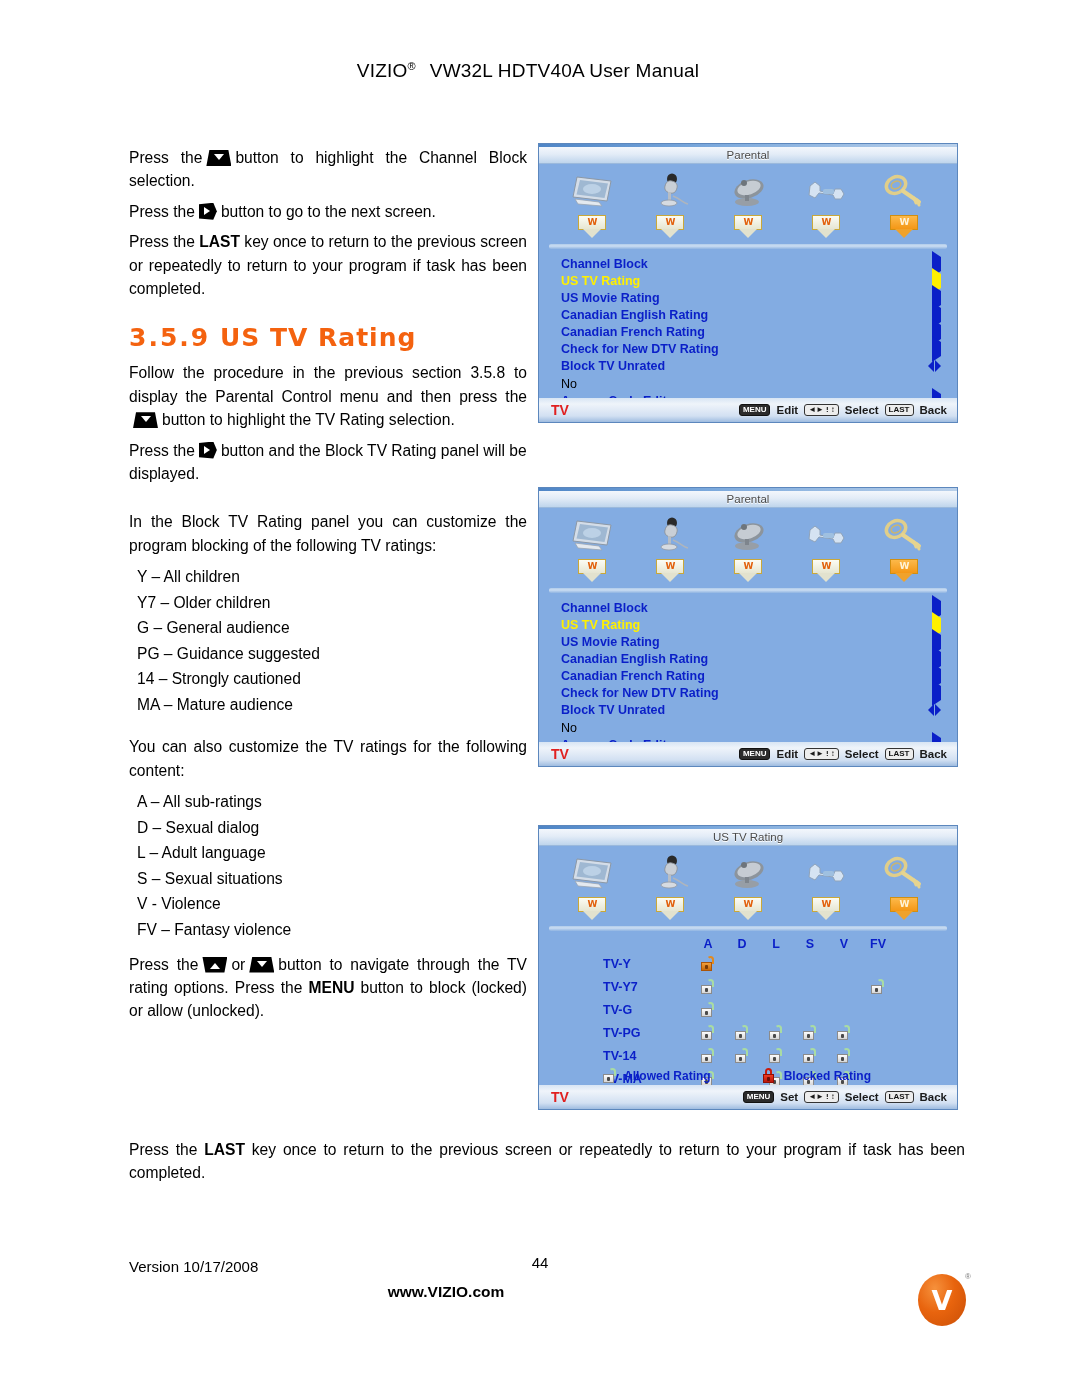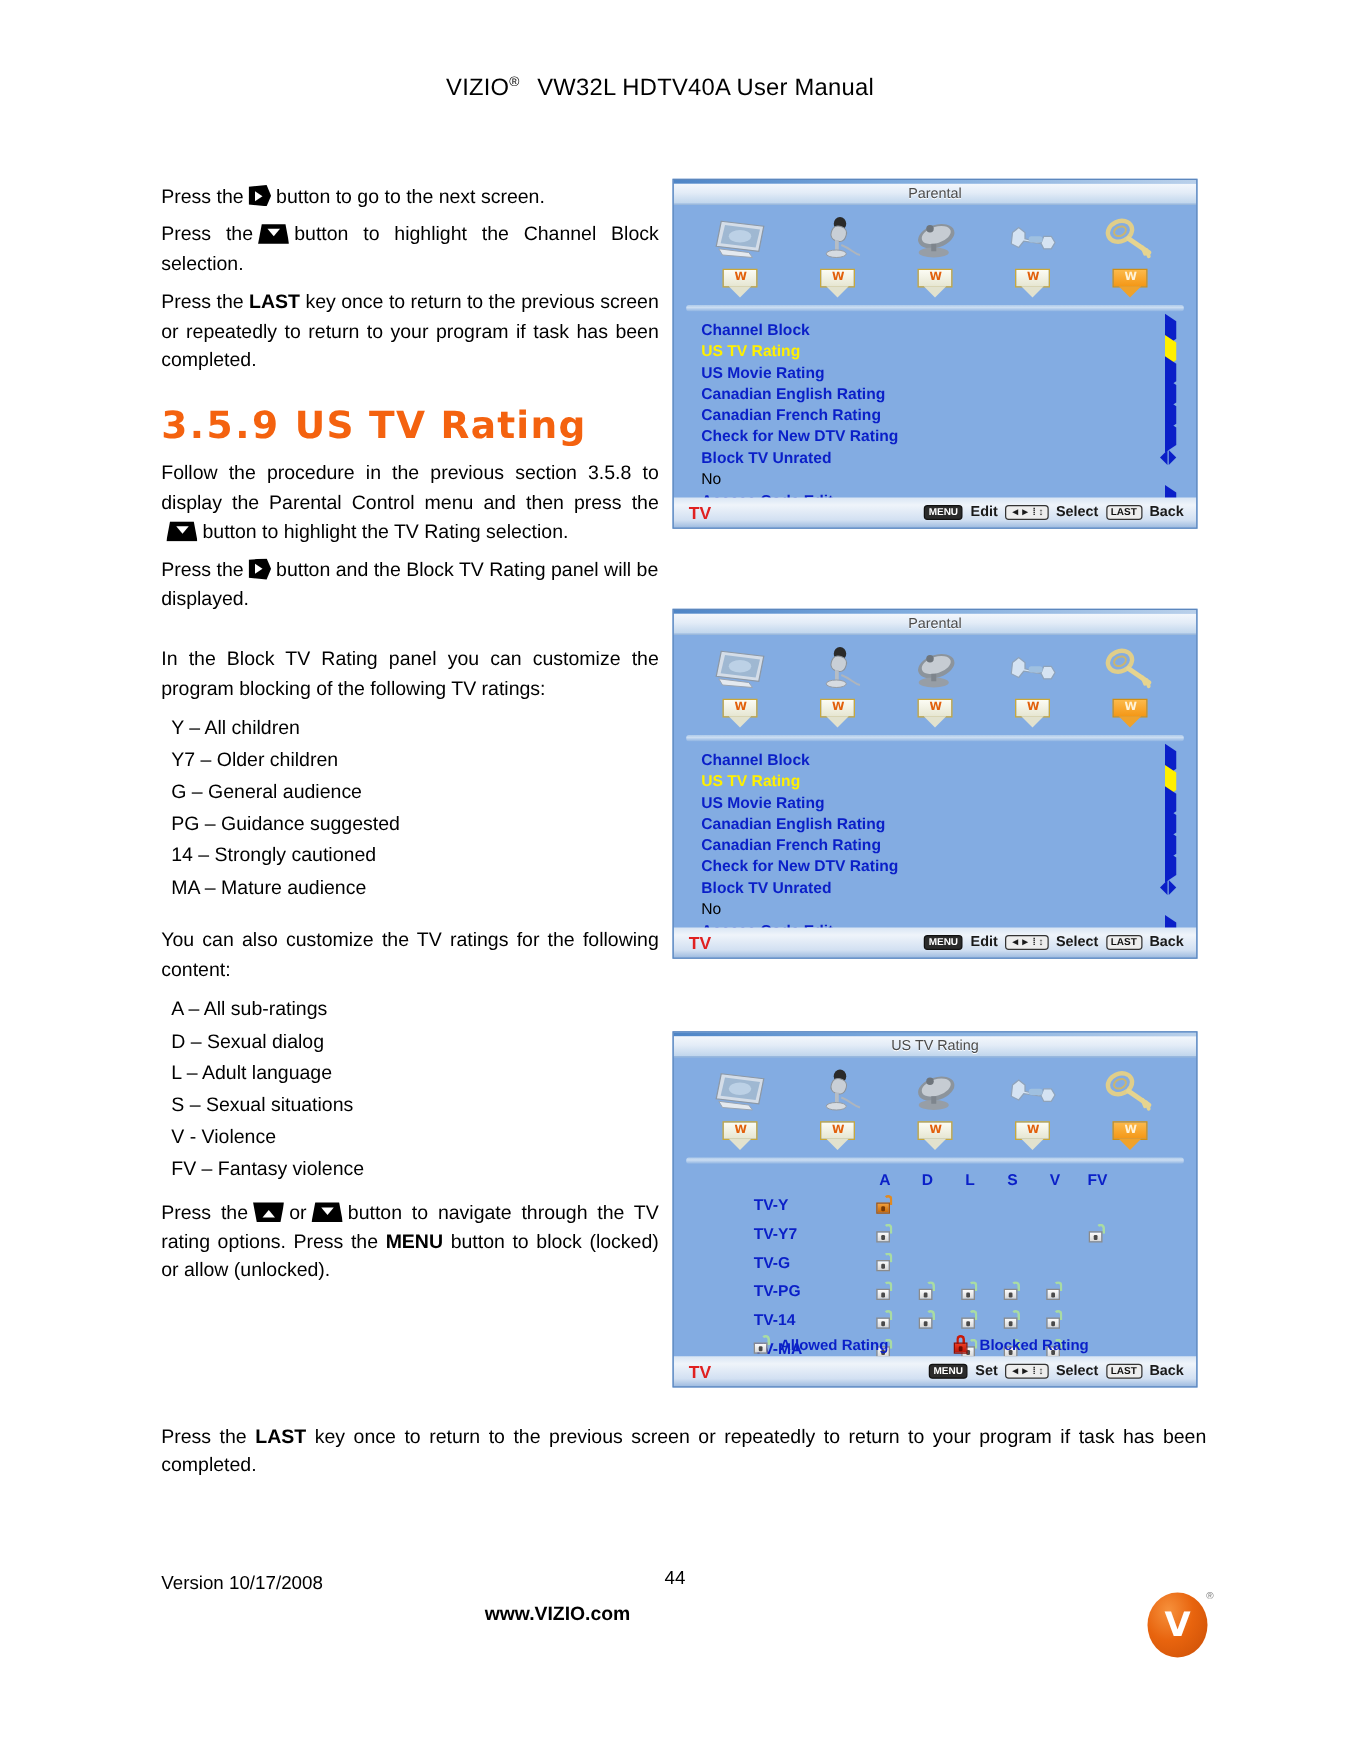--- a/index.html
+++ b/index.html
@@ -54,21 +54,21 @@
     width:0; height:0;
   }
   .btn-glyph.down::after  { border-left:5px solid transparent; border-right:5px solid transparent; border-top:6px solid #fff; margin-top:-1px;}
   .btn-glyph.up::after    { border-left:5px solid transparent; border-right:5px solid transparent; border-bottom:6px solid #fff; margin-top:1px;}
   .btn-glyph.right::after { border-top:4px solid transparent; border-bottom:4px solid transparent; border-left:6px solid #fff; margin-left:-1px;}
 
   
   .sect-head {
     font-family:"DejaVu Sans", sans-serif;
     color:#F4620F;
-    font-size:30px;
+    font-size:25px;
     font-weight:bold;
     letter-spacing:1px;
     margin:23px 0 9px 0;
     white-space:nowrap;
   }
   .sect-head .num { letter-spacing:2px; }
 
   .list-item {
     font-size:15.6px;
     line-height:1.64;
@@ -309,26 +309,26 @@
 </style>
 </head>
 <body>
 
 <div class="page-header">
   <span>VIZIO</span><span class="sup">®</span><span class="gap"></span><span>VW32L HDTV40A User Manual</span>
 </div>
 
 <div class="left-col">
 
+  <p class="para">
+    <span>Press the</span><span class="btn-glyph down"></span><span>button to highlight the Channel Block selection.</span>
+  </p>
+
   <p class="para nojust">
     <span>Press the</span><span class="btn-glyph right"></span><span>button to go to the next screen.</span>
-  </p>
-
-  <p class="para">
-    <span>Press the</span><span class="btn-glyph down"></span><span>button to highlight the Channel Block selection.</span>
   </p>
 
   <p class="para">
     <span>Press the</span>
     <b>LAST</b>
     <span>key once to return to the previous screen or repeatedly to return to your program if task has been completed.</span>
   </p>
 
   <div class="sect-head">
     <span class="num">3.5.9</span>

